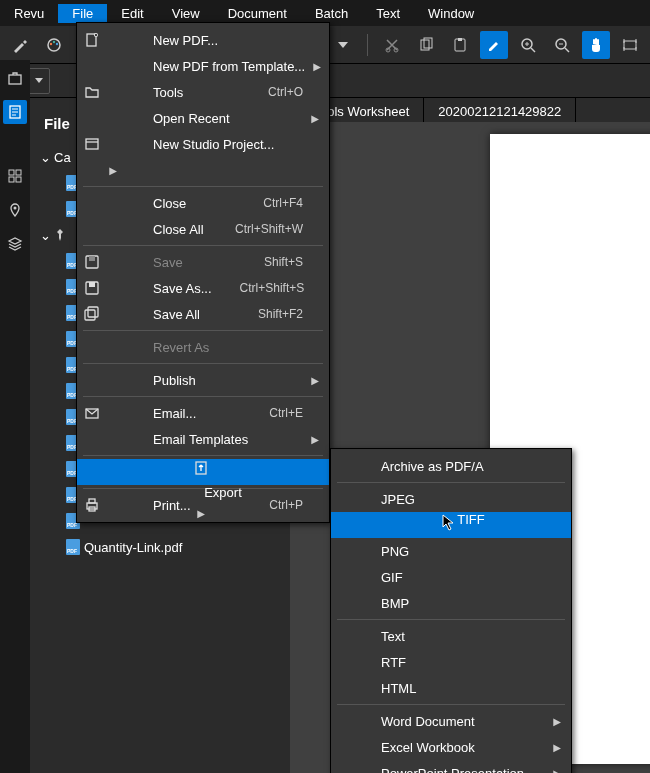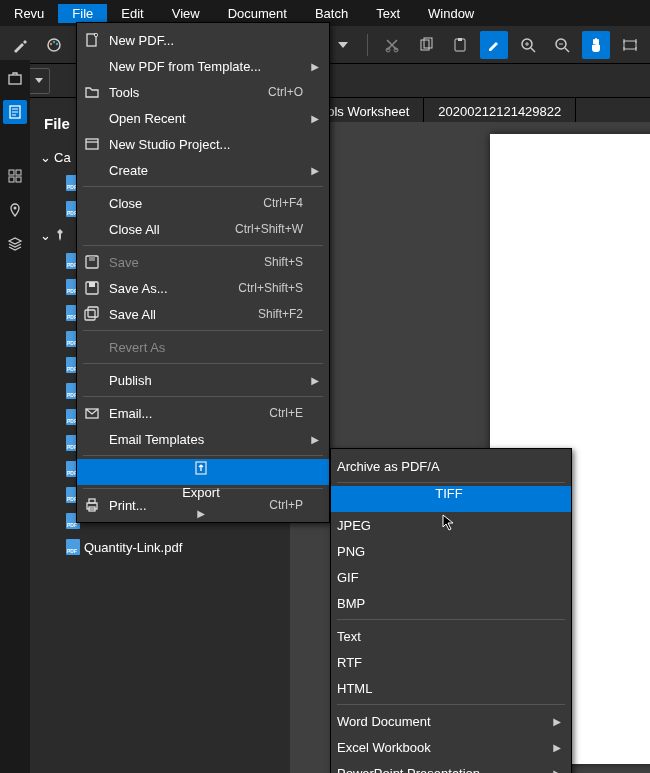--- a/index.html
+++ b/index.html
@@ -48,21 +48,21 @@
   .content { position:absolute; left:290px; top:122px; right:0; bottom:0; background:#404040; }
   .page { position:absolute; left:200px; top:12px; width:300px; height:630px; background:#fff; box-shadow:0 0 8px rgba(0,0,0,0.6);}
   .scrollbar-thumb { position:absolute; left:0; top:12px; width:12px; height:240px; background:#888; border-radius:2px;}
   
   
   .menu { position: absolute; background: #383838; border: 1px solid #000; box-shadow: 2px 2px 6px rgba(0,0,0,0.6); font-size: 13px; padding: 4px 0; }
   .menu-row { height: 26px; display: flex; align-items: center; padding: 0 10px 0 6px; gap: 8px; }
   .menu-row.disabled { color: #888; }
   .menu-row.hover { background: #0078d7; flex-direction: column; }
   .menu-icon { width: 18px; height: 18px; display:flex; align-items:center; justify-content:center; flex-shrink:0;}
-  .menu-label { flex: 1; white-space: nowrap; }
+  .menu-label { flex: 1; white-space: nowrap; margin-left: 44px; }
   .menu-shortcut { color: #ccc; font-size: 12px; margin-left: 20px; }
   .menu-arrow { width: 8px; text-align: right; font-size: 10px; color:#ccc;}
   .menu-sep { height: 1px; background: #555; margin: 3px 6px; }
   
   .file-menu { left: 76px; top: 22px; width: 254px; }
   .export-menu { left: 330px; top: 448px; width: 242px; }
   .export-menu .menu-row { }
   
   .cursor { position:absolute; left:442px; top:514px; width:14px; height:18px; pointer-events:none;}
   
@@ -328,21 +328,20 @@
         <svg width="16" height="16" viewBox="0 0 16 16" fill="none" stroke="#ddd" stroke-width="1.3">
           <rect x="2" y="3" width="12" height="10"></rect>
           <path d="M2 6 H14"></path>
         </svg>
       </span>
       <span class="menu-label">New Studio Project...</span>
       <span class="menu-arrow"></span>
     </div>
     <div class="menu-row">
       <span class="menu-icon"></span>
-      <span class="menu-label">Create</span>
       <span class="menu-arrow">▶</span>
     </div>
     <div class="menu-sep"></div>
     <div class="menu-row">
       <span class="menu-icon"></span>
       <span class="menu-label">Close</span>
       <span class="menu-shortcut">Ctrl+F4</span>
       <span class="menu-arrow"></span>
     </div>
     <div class="menu-row">
@@ -439,26 +438,26 @@
       <span class="menu-arrow"></span>
     </div>
   </div>
 
 <div class="menu export-menu" id="export-menu">
     <div class="menu-row">
       <span class="menu-label">Archive as PDF/A</span>
       <span class="menu-arrow"></span>
     </div>
     <div class="menu-sep"></div>
+    <div class="menu-row">
+      <span class="menu-label">JPEG</span>
+      <span class="menu-arrow"></span>
+    </div>
     <div class="menu-row hover">
       <span class="menu-label">TIFF</span>
-      <span class="menu-arrow"></span>
-    </div>
-    <div class="menu-row">
-      <span class="menu-label">JPEG</span>
       <span class="menu-arrow"></span>
     </div>
     <div class="menu-row">
       <span class="menu-label">PNG</span>
       <span class="menu-arrow"></span>
     </div>
     <div class="menu-row">
       <span class="menu-label">GIF</span>
       <span class="menu-arrow"></span>
     </div>

